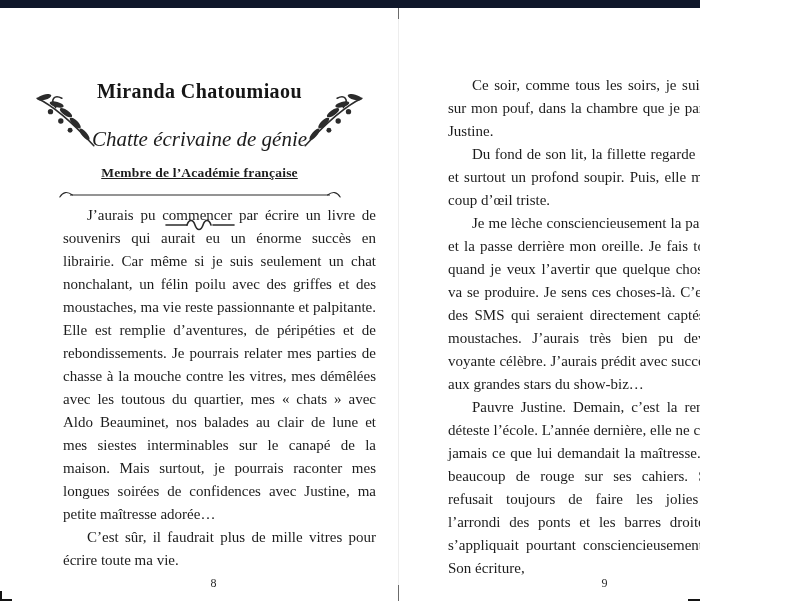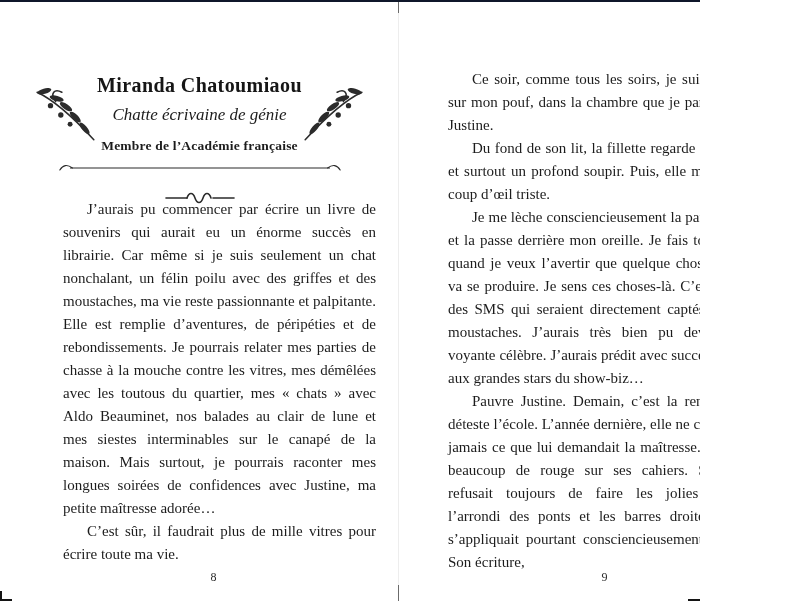--- a/index.html
+++ b/index.html
@@ -3,21 +3,21 @@
 <meta charset="utf-8">
 <style>
   * { margin: 0; padding: 0; box-sizing: border-box; }
   html, body { width: 798px; height: 601px; }
   body { background: #ffffff; font-family: "Liberation Serif", "DejaVu Serif", serif; color: #1c1c1c; }
 
   .spread {
     position: relative;
     width: 700px; height: 601px;
     background: #ffffff;
-    border-top: 2px solid #0f172a;
+    border-top: 8px solid #0f172a;
     overflow: hidden;
   }
 
   
   .gutter {
     position: absolute; left: 398px; top: 0;
     width: 1px; height: 100%;
     background: #ededed;
   }
   .gutter::before {
@@ -41,25 +41,26 @@
   
   .chapter-header {
     position: absolute; left: 0; top: 72px;
     width: 399px; text-align: center;
   }
   .chapter-title {
     font-size: 20px; font-weight: bold;
     letter-spacing: 0.4px; color: #161616;
   }
   .chapter-subtitle {
-    margin-top: 8px; font-style: italic; font-size: 17px;
+    margin-top: 24px; font-style: italic; font-size: 21px;
   }
   .chapter-affiliation {
     margin-top: 13px; font-weight: bold; font-size: 13.5px;
     letter-spacing: 0.2px;
+    text-decoration: underline;
   }
   .branch {
     position: absolute; top: 14px;
     width: 66px; height: 56px;
   }
   .branch-left  { left: 34px; }
   .branch-right { left: 299px; transform: scaleX(-1); }
   .header-rule { margin-top: 6px; }
   .divider-ornament { margin-top: 11px; }
 

